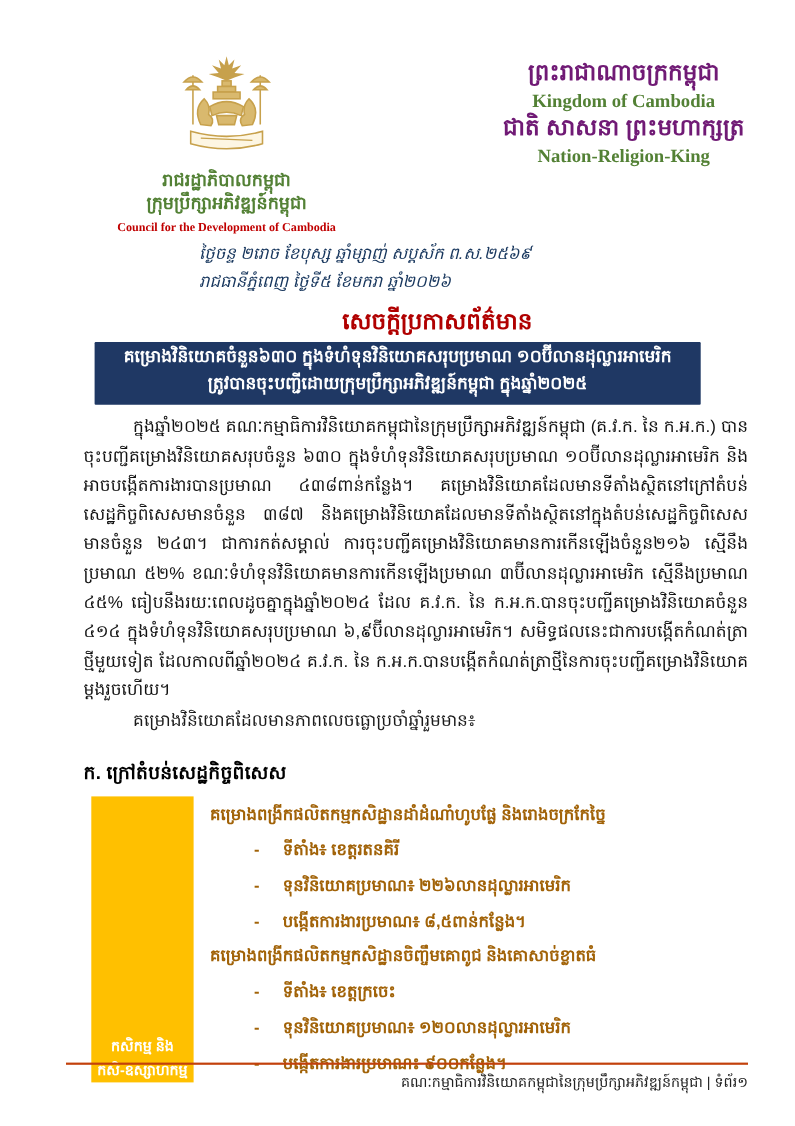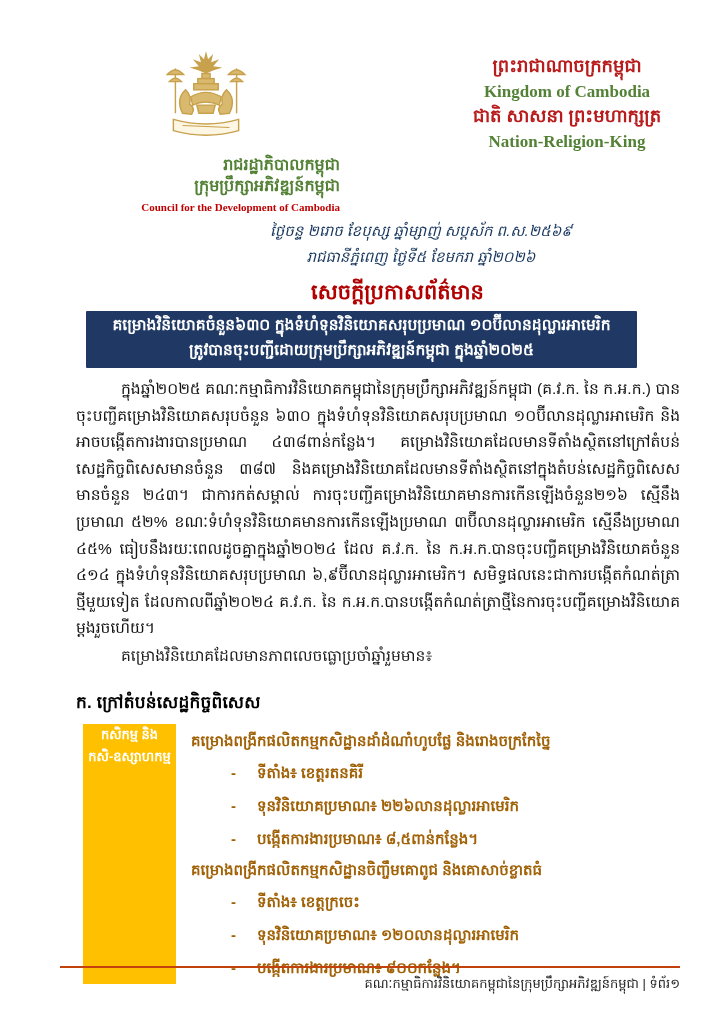--- a/index.html
+++ b/index.html
@@ -9,43 +9,43 @@
     width: 723px; height: 1024px;
     margin: 0 auto;
     background: #ffffff;
     font-family: "Liberation Sans", sans-serif;
     color: #1a1a1a;
     overflow: hidden;
   }
   
   .hdr-left {
     position: absolute; left: 72px; top: 48px; width: 268px;
-    text-align: right;
+    text-align: center;
   }
   .logo-wrap { width: 92px; height: 102px; margin: 0 auto 4px auto; }
   .kh-green {
     color: #538135; font-weight: bold; font-size: 16px; line-height: 21px;
   }
   .en-red {
     color: #C00000; font-weight: bold; font-size: 11px; line-height: 19px;
     font-family: "Liberation Serif", serif; margin-top: 2px;
   }
   .hdr-right {
     position: absolute; left: 428px; top: 54px; width: 278px;
     text-align: center;
   }
-  .hdr-right .kh { color: #b91c1c; font-weight: bold; font-size: 18px; line-height: 25px; }
+  .hdr-right .kh { color: #701a75; font-weight: bold; font-size: 21px; line-height: 25px; }
   .hdr-right .en {
     color: #538135; font-weight: bold; font-size: 17px; line-height: 25px;
     font-family: "Liberation Serif", serif;
   }
   
   .dateline {
     position: absolute; right: 62px; top: 218px; width: 480px;
-    text-align: center; font-style: italic; color: #17365D;
+    text-align: left; font-style: italic; color: #17365D;
     font-size: 15px; line-height: 26px;
   }
   
   .press-title {
     position: absolute; left: 0; top: 278px; width: 100%;
     text-align: center; color: #B00000; font-weight: bold; font-size: 21px; margin-left: 36px;
   }
   .banner {
     position: absolute; left: 86px; top: 311px; width: 551px; height: 57px;
     background: #1F3864; color: #ffffff; text-align: center;
@@ -62,21 +62,21 @@
   }
   .intro-line { font-size: 15.5px; line-height: 26.6px; text-indent: 45px; margin-top: 1px; }
   .section-heading {
     font-size: 17px; font-weight: 900; color: #000000;
     margin-top: 21px; letter-spacing: 0.2px;
   }
   
   .sector-table { display: flex; margin-top: 8px; margin-left: 7px; width: 592px; min-height: 238px; }
   .sector-cell {
     width: 93px; background: #FFC000; color: #ffffff;
-    display: flex; flex-direction: column; justify-content: flex-start; align-items: center;
+    display: flex; flex-direction: column; justify-content: flex-end; align-items: center;
     font-size: 13px; font-weight: bold; line-height: 22px; text-align: center;
     flex-shrink: 0;
   }
   .sector-content { flex: 1; padding-left: 15px; padding-top: 2px; color: #a16207; }
   .project-title { font-weight: bold; font-size: 15px; line-height: 30px; }
   .bullet-row { display: flex; padding-left: 40px; font-weight: bold; font-size: 15px; line-height: 33px; }
   .bullet-dash { width: 26px; }
   
   .footer {
     position: absolute; left: 60px; top: 966px; width: 620px;

